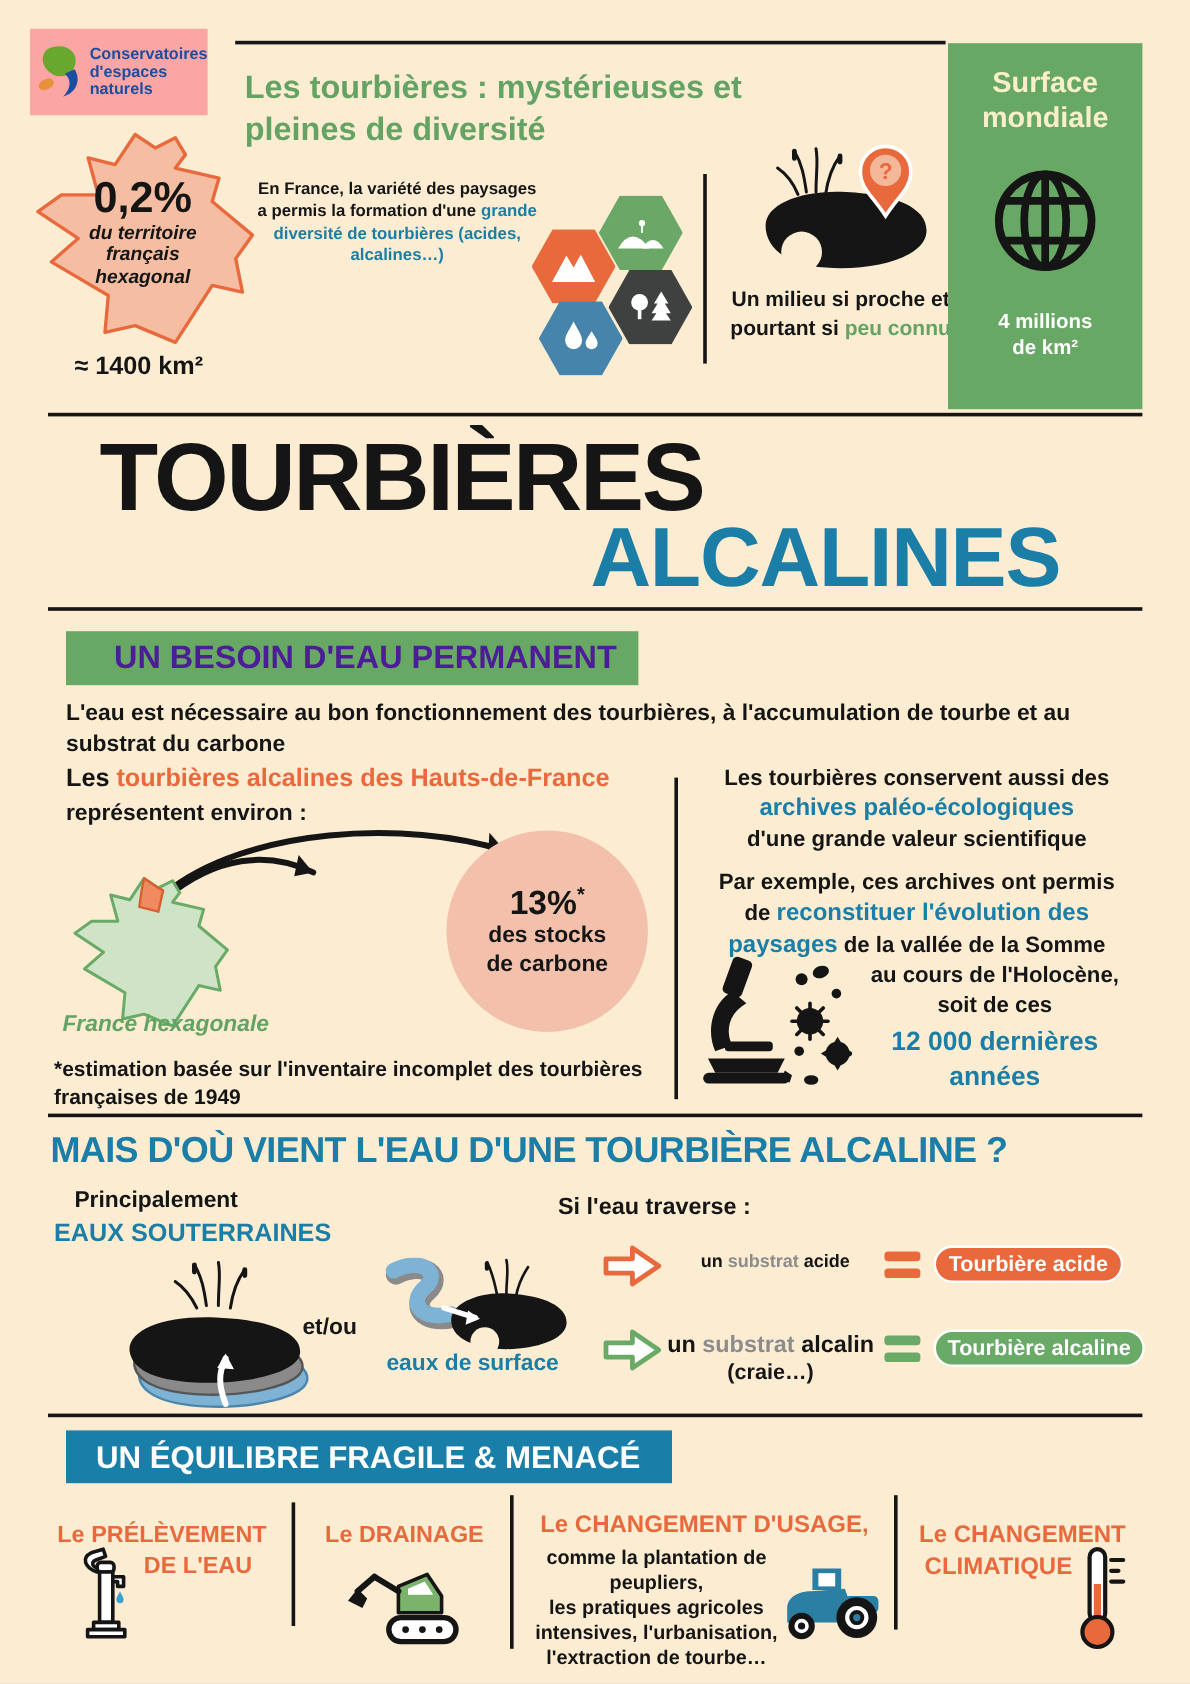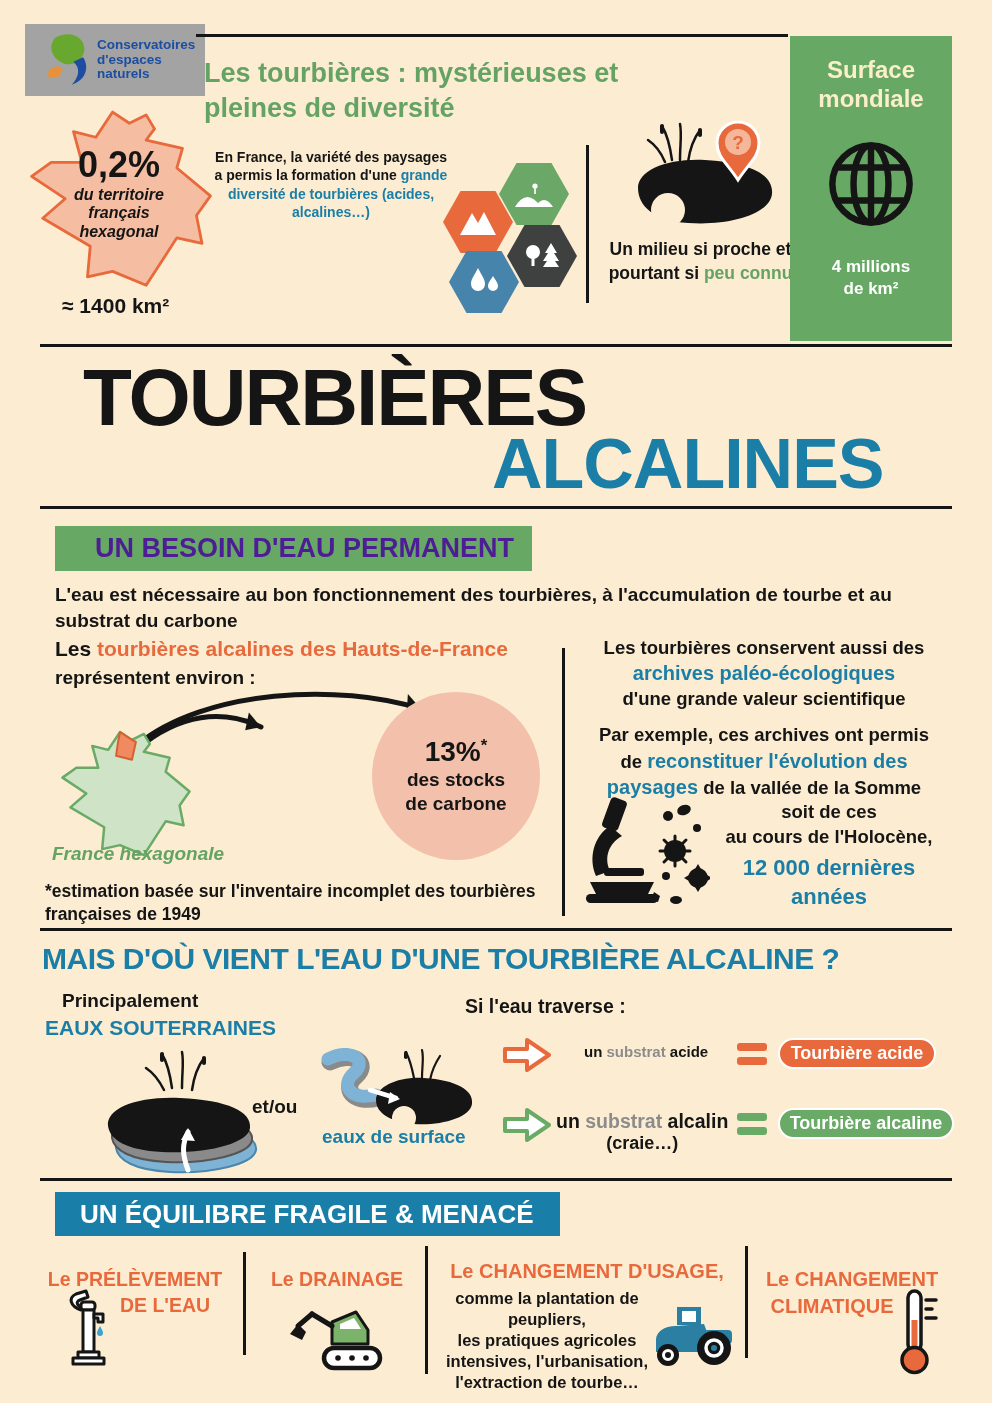--- a/index.html
+++ b/index.html
@@ -27,21 +27,21 @@
   .circle{position:absolute;border-radius:50%;background:#f3c1ab;display:flex;
     flex-direction:column;align-items:center;justify-content:center;color:#151515;}
   .threat-title{color:#e8693c;font-weight:bold;font-size:19.5px;line-height:1.35;}
   sup.star{font-size:60%;vertical-align:super;}
 </style>
 </head>
 <body>
 
 <div id="canvas">
 
-  <div class="abs" style="left:25px;top:24px;width:180px;height:72px;background:#a3a3a3;display:flex;align-items:center;gap:6px;padding-left:22px;box-sizing:border-box;">
+  <div class="abs" style="left:25px;top:24px;width:148px;height:72px;background:#fca5a5;display:flex;align-items:center;gap:6px;padding-left:7px;box-sizing:border-box;">
     <svg width="44" height="58" viewBox="0 0 50 62">
       <path d="M16,3 C32,-2 45,9 42,22 C39,34 27,39 17,34 C6,29 2,17 7,9 C9,5 12,4 16,3 Z" fill="#68a82f"></path>
       <ellipse cx="9" cy="45" rx="9" ry="6" fill="#e8913c" transform="rotate(-25 9 45)"></ellipse>
       <path d="M41,28 C49,40 43,55 28,59 C37,50 38,40 30,33 Z" fill="#1c4da0"></path>
     </svg>
     <div class="b pre" style="color:#1c4da0;font-size:13.5px;line-height:1.1;">Conservatoires
 d'espaces
 naturels</div>
   </div>
 
@@ -176,22 +176,22 @@
   <div class="abs vrule" style="left:562px;top:648px;height:268px;"></div>
 
   <div class="abs b ctr" style="left:576px;top:636px;width:376px;font-size:18.5px;line-height:1.32;">
     <div class="blk">Les tourbières conservent aussi des</div>
     <div class="teal" style="font-size:20px;">archives paléo-écologiques</div>
     <div class="blk">d'une grande valeur scientifique</div>
     <div style="margin-top:12px;">
       <div class="blk">Par exemple, ces archives ont permis</div>
       <div><span class="blk">de </span><span class="teal" style="font-size:20px;">reconstituer l'évolution des</span></div>
       <div><span class="teal" style="font-size:20px;">paysages</span><span class="blk"> de la vallée de la Somme</span></div>
+      <div class="blk" style="padding-left:130px;">au cours de l'Holocène,</div>
       <div class="blk" style="padding-left:130px;">soit de ces</div>
-      <div class="blk" style="padding-left:130px;">au cours de l'Holocène,</div>
     </div>
     <div class="teal" style="font-size:22px;margin-top:4px;">
       <div style="padding-left:130px;">12 000 dernières</div>
       <div style="padding-left:130px;">années</div>
     </div>
   </div>
 
   <svg class="abs" style="left:580px;top:796px;" width="130" height="122" viewBox="0 0 130 122">
     <g fill="#151515">
       <rect x="26" y="2" width="17" height="32" rx="4" transform="rotate(20 34 18)"></rect>

